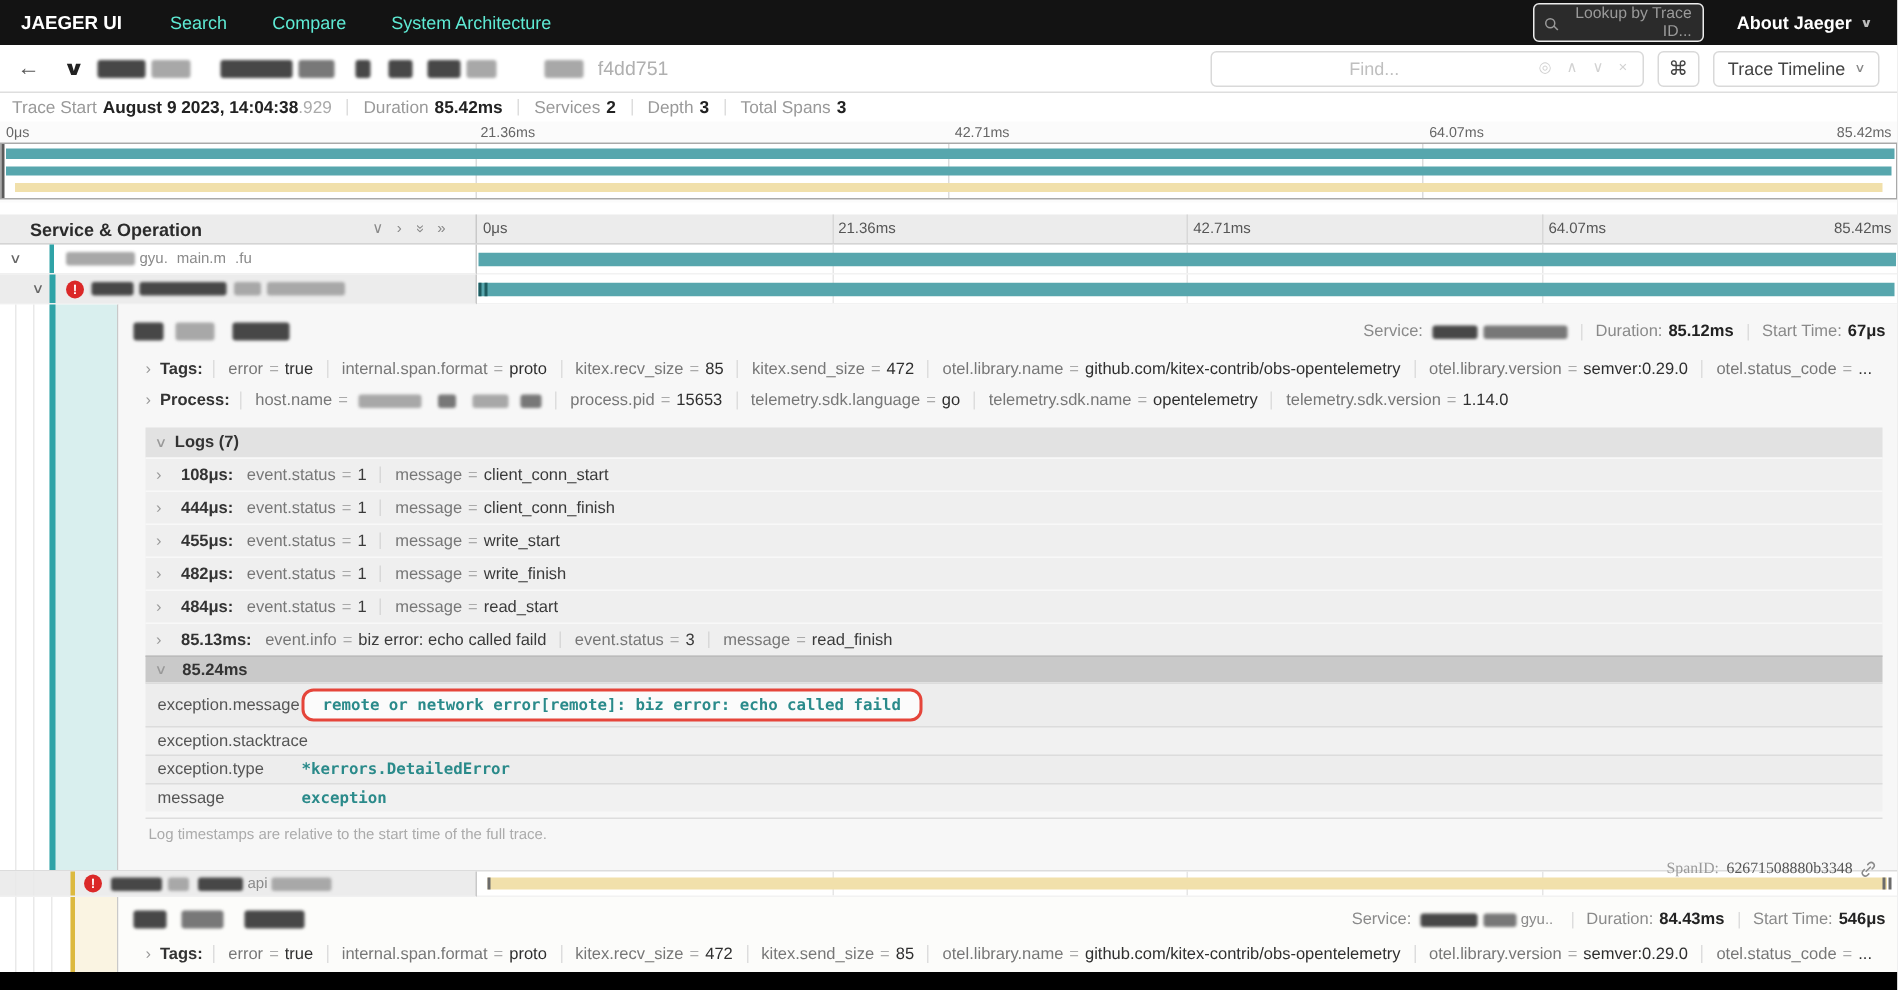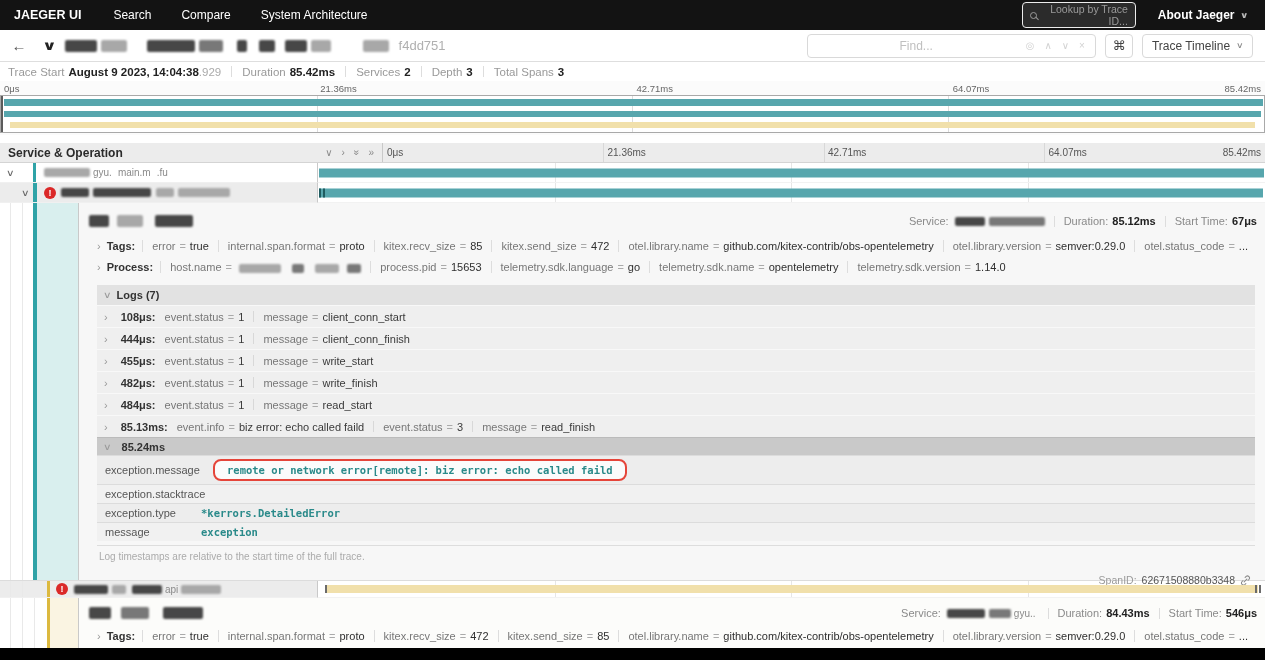--- a/index.html
+++ b/index.html
@@ -2,21 +2,21 @@
 <html><head>
 <meta charset="utf-8">
 <style>
   * { box-sizing: border-box; margin: 0; padding: 0; }
   body { font-family: "Liberation Sans", "DejaVu Sans", sans-serif; background:#dcdcdc; }
   .app { position:relative; width:1265px; height:660px; background:#fff; overflow:hidden; }
 
   
   .nav { height:30px; background:#131313; display:flex; align-items:center; color:#fff;text-align:right; }
   .nav-brand { font-weight:bold; font-size:12.5px; margin:0 32px 0 14px; }
-  .nav-item { font-size:12px; margin-right:30px; color:#ffffff; cursor:pointer; }
+  .nav-item { font-size:12px; margin-right:30px; color:#5eead4; cursor:pointer; }
   .nav-spacer { flex:1; }
   .nav-lookup { width:114px; height:20px; border:1px solid #ededed; border-radius:4px;
     background:rgba(255,255,255,0.10); display:flex; align-items:center; padding:12px 7px;
     color:#9a9a9a; font-size:10.5px; margin-right:22px; }
   .mag { width:7px; height:7px; border:1.4px solid #9a9a9a; border-radius:50%; position:relative; margin-right:5px; flex:none;}
   .mag::after { content:""; position:absolute; width:4px; height:1.4px; background:#9a9a9a;
     transform:rotate(45deg); right:-3.4px; bottom:-1.4px; }
   .nav-about { font-size:12px; font-weight:bold; margin-right:18px; display:flex; align-items:center; gap:6px;}
   .caret { font-size:8px; color:#bbb; transform:scaleX(1.3); }
 
@@ -52,21 +52,21 @@
   .mm-labels { position:relative; height:14px; font-size:9.5px; color:#666; }
   .mm-labels span { position:absolute; top:2px; }
   .mm-canvas { position:relative; height:38px; border:1px solid #a9a9a9; background:#fff;
     background-image:linear-gradient(#dcdcdc,#dcdcdc),linear-gradient(#dcdcdc,#dcdcdc),linear-gradient(#dcdcdc,#dcdcdc);
     background-size:1px 100%; background-position:25% 0,50% 0,75% 0; background-repeat:no-repeat; cursor:crosshair;}
   .mm-handle { position:absolute; left:0; top:0; bottom:0; width:2px; background:#5b5b5b; }
   .mm-bar { position:absolute; }
 
   
   .m-header { height:20px; display:flex; background:#ececec; border-bottom:1px solid #d4d4d4; margin-top:8px; }
-  .mh-left { width:383px; border-right:1px solid #c9c9c9; display:flex; align-items:center; padding:0 8px; }
+  .mh-left { width:318px; border-right:1px solid #c9c9c9; display:flex; align-items:center; padding:0 20px; }
   .mh-title { font-weight:bold; font-size:12px; color:#2b2b2b; }
   .mh-icons { margin-left:auto; display:flex; gap:9px; color:#8a8a8a; font-size:10px; align-items:center;}
   .mh-icons span { cursor:pointer; }
   .rot90 { display:inline-block; transform:rotate(90deg); }
   .mh-right { flex:1; position:relative; font-size:10px; color:#555;
     background-image:linear-gradient(#d8d8d8,#d8d8d8),linear-gradient(#d8d8d8,#d8d8d8),linear-gradient(#d8d8d8,#d8d8d8);
     background-size:1px 100%; background-position:25% 0,50% 0,75% 0; background-repeat:no-repeat; }
   .mh-right span { position:absolute; top:4px; }
   .tick-0 { left:4px; } .tick-1 { left:calc(25% + 4px);} .tick-2 { left:calc(50% + 4px);}
   .tick-3 { left:calc(75% + 4px);} .tick-4 { right:4px; }
@@ -109,23 +109,23 @@
   .log-row { height:22px; background:#efefef; border-top:1px solid #f8f8f8; display:flex; align-items:center; padding-left:7px; white-space:nowrap; overflow:hidden; cursor:pointer;}
   .lt { font-weight:bold; color:#333; margin:0 9px 0 7px; }
   .fk { color:#777; } .feq { color:#aaa; margin:0 4px; } .fv { color:#3a3a3a; }
   .fsep { width:1px; height:11px; background:#d8d8d8; margin:0 9px; }
   .exp-head { height:18px; background:#c9c9c9; display:flex; align-items:center; padding-left:7px; border-top:1px solid #bbb; cursor:pointer;}
   .exp-head .lt { margin-left:5px; }
   .kv-table .kv-row { display:flex; align-items:center; border-top:1px solid #dcdcdc; background:#f1f1f1; min-height:19px; padding:1px 0;}
   .kv-table .kv-row:nth-child(odd) { background:#ededed; }
   .kv-k { width:104px; padding-left:8px; color:#555; flex:none; }
   .kv-v { font-family:"DejaVu Sans Mono", monospace; font-size:10.5px; color:#2a8a8a; font-weight:bold; }
-  .red-box { border:2px solid #e5453a; border-radius:8px; background:#fbfbfb; padding:3px 12px; margin:2px 12px; min-width:340px; }
+  .red-box { border:2px solid #e5453a; border-radius:8px; background:#fbfbfb; padding:3px 12px; margin:2px 0; min-width:340px; }
   .note-row { border-top:1px solid #ddd; margin-top:4px; padding:5px 2px; color:#ababab; font-size:10px; }
-  .spanid-row { text-align:center; padding:7px 6px 0 0; color:#9a9a9a; font-size:10.5px; display:flex; justify-content:flex-end; align-items:center; gap:5px;}
+  .spanid-row { text-align:center; padding:7px 6px 0 0; color:#9a9a9a; font-size:10.5px; display:flex; justify-content:flex-end; align-items:center; gap:5px;font-family:Liberation Serif, serif;}
   .spanid-val { color:#555; }
 
   
   .db-right { background:#fcfcfa; padding:5px 8px 0 8px; }
 
   .black-bar { position:absolute; left:0; right:0; bottom:0; height:12px; background:#000; z-index:50; }
 </style>
 </head>
 <body>
 

